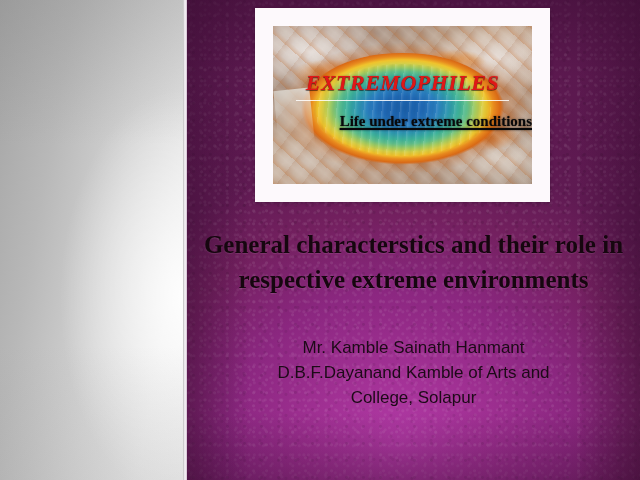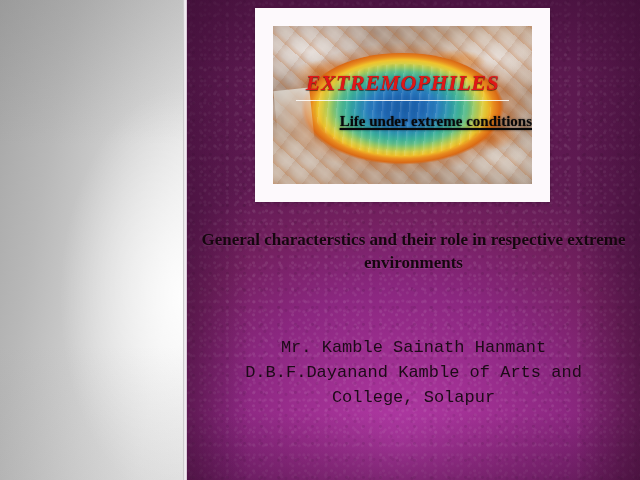--- a/index.html
+++ b/index.html
@@ -204,36 +204,36 @@
 
   
   .slide-title {
     position: absolute;
     left: 187px;
     top: 228px;
     width: 453px;
     text-align: center;
     font-family: "Liberation Serif", serif;
     font-weight: bold;
-    font-size: 17px;
+    font-size: 25px;
     line-height: 1.38;
     color: #16060f;
     padding: 0 12px;
     box-sizing: border-box;
     text-shadow: 0 1px 1px rgba(255,255,255,0.10);
   }
 
   
   .slide-subtitle {
     position: absolute;
     left: 187px;
     top: 336px;
     width: 453px;
     text-align: center;
-    font-family: Liberation Mono, monospace;
+    font-family: Liberation Sans, sans-serif;
     font-size: 17px;
     line-height: 1.46;
     color: #1d0a18;
     padding: 0 24px;
     box-sizing: border-box;
   }
   .slide-subtitle .ln { display: block; }
 </style>
 </head>
 <body>

